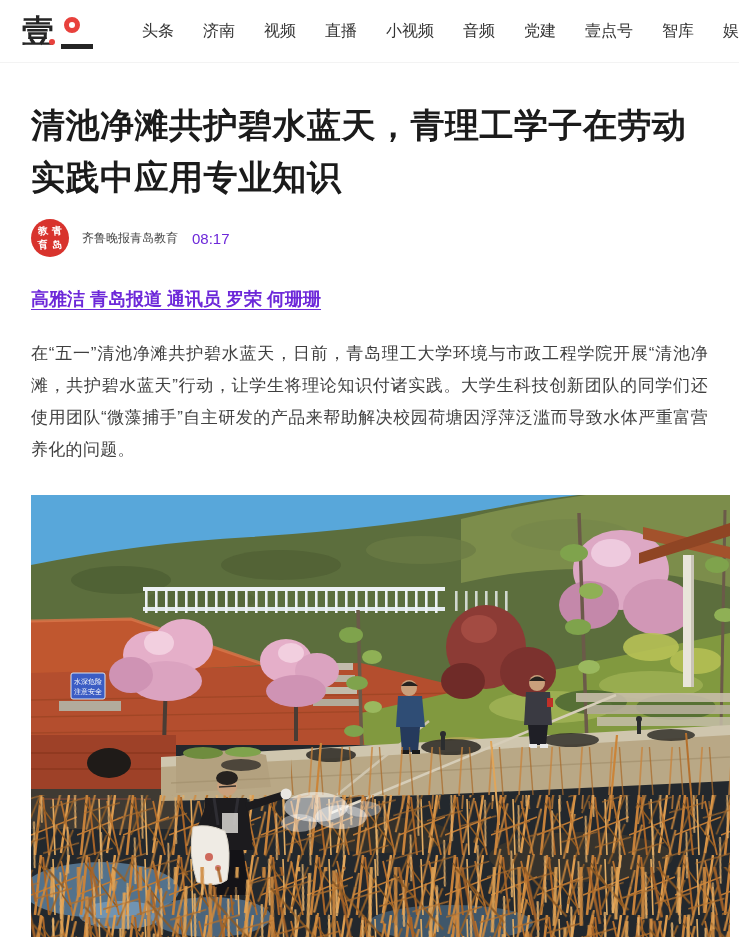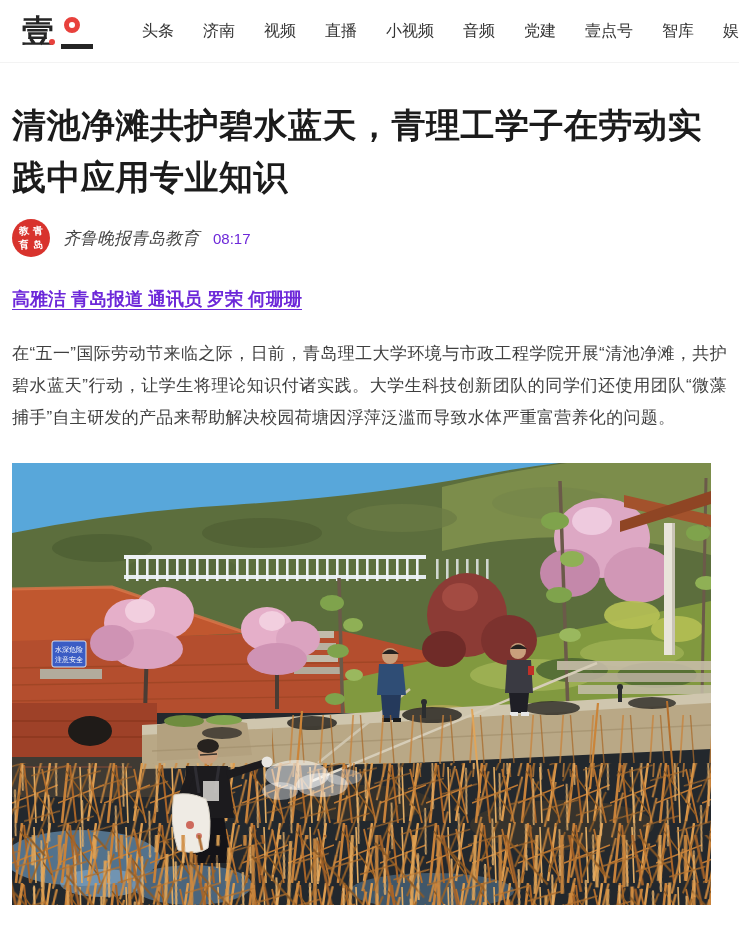--- a/index.html
+++ b/index.html
@@ -16,36 +16,36 @@
     background:#fff;
   }
   .logo { position:relative; width:78px; height:46px; flex:0 0 auto; cursor:pointer; }
   .logo-char { position:absolute; left:0; top:3px; font-size:32px; font-weight:700; color:#252525; line-height:40px; }
   .logo-dot { position:absolute; left:27px; bottom:9px; width:6px; height:6px; border-radius:50%; background:#e8413c; }
   .logo-ring { position:absolute; left:42px; top:9px; width:16px; height:16px; border:5px solid #e8413c; border-radius:50%; }
   .logo-bar { position:absolute; left:39px; top:36px; width:32px; height:5px; background:#252525; }
   .nav { display:flex; margin-left:42px; gap:29px; }
   .nav-item { font-size:16px; color:#333; cursor:pointer; white-space:nowrap;text-align:center; }
   
-  .main { padding:0 12px; }
+  .main { padding:0 31px; }
   .article-title {
     margin-top:36px; font-size:34px; line-height:52px; font-weight:700;
     color:#1b1b1b; letter-spacing:.5px;
   }
   .author-row { margin-top:16px; display:flex; align-items:center; height:38px; }
   .avatar {
     width:38px; height:38px; border-radius:50%; background:#d8332d;
     display:flex; flex-wrap:wrap; align-content:center; justify-content:center;
     flex:0 0 auto; overflow:hidden; cursor:pointer;
   }
   .avatar span {
     width:14px; height:14px; font-size:10px; line-height:14px; color:#fff;
     text-align:center; font-weight:700; transform:rotate(-8deg);
   }
-  .author-name { margin-left:13px; font-size:17px; color:#444;font-style:italic; }
+  .author-name { margin-left:13px; font-size:12px; color:#444; }
   .publish-time { margin-left:14px; font-size:15px; color:#6d28d9; }
   .byline {
     margin-top:30px; font-size:18px; font-weight:700; color:#6d28d9;
     line-height:24px; text-decoration:underline; text-underline-offset:4px;
   }
   .article-body {
     margin-top:27px; font-size:17px; line-height:32px; color:#3f3f3f;
     text-align:justify; letter-spacing:.3px;
   }
   .article-photo { margin-top:29px; width:699px; height:442px; overflow:hidden; background:#23282d; }
@@ -84,21 +84,21 @@
       <span>青</span>
       <span>育</span>
       <span>岛</span>
     </div>
     <span class="author-name">齐鲁晚报青岛教育</span>
     <span class="publish-time">08:17</span>
   </div>
 
   <div class="byline">高雅洁 青岛报道 通讯员 罗荣 何珊珊</div>
 
-  <p class="article-body">在“五一”国际劳动节来临之际，日前，青岛理工大学环境与市政工程学院开展“清池净滩，共护碧水蓝天”行动，让学生将理论知识付诸实践。大学生科技创新团队的同学们还使用团队“微藻捕手”自主研发的产品来帮助解决校园荷塘因浮萍泛滥而导致水体严重富营养化的问题。</p>
+  <p class="article-body">在“五一”清池净滩共护碧水蓝天，日前，青岛理工大学环境与市政工程学院开展“清池净滩，共护碧水蓝天”行动，让学生将理论知识付诸实践。大学生科技创新团队的同学们还使用团队“微藻捕手”自主研发的产品来帮助解决校园荷塘因浮萍泛滥而导致水体严重富营养化的问题。</p>
 
   <figure class="article-photo">
     <svg viewBox="0 0 699 442" preserveAspectRatio="none">
       <defs>
         <pattern id="pickets" width="10" height="26" patternUnits="userSpaceOnUse">
           <rect x="4" y="0" width="2.6" height="26" fill="#edf1f4"></rect>
         </pattern>
         <pattern id="reeds1" width="46" height="60" patternUnits="userSpaceOnUse">
           <line x1="4" y1="60" x2="10" y2="0" stroke="#c8823a" stroke-width="2.6"></line>
           <line x1="18" y1="60" x2="12" y2="2" stroke="#a96427" stroke-width="2"></line>

